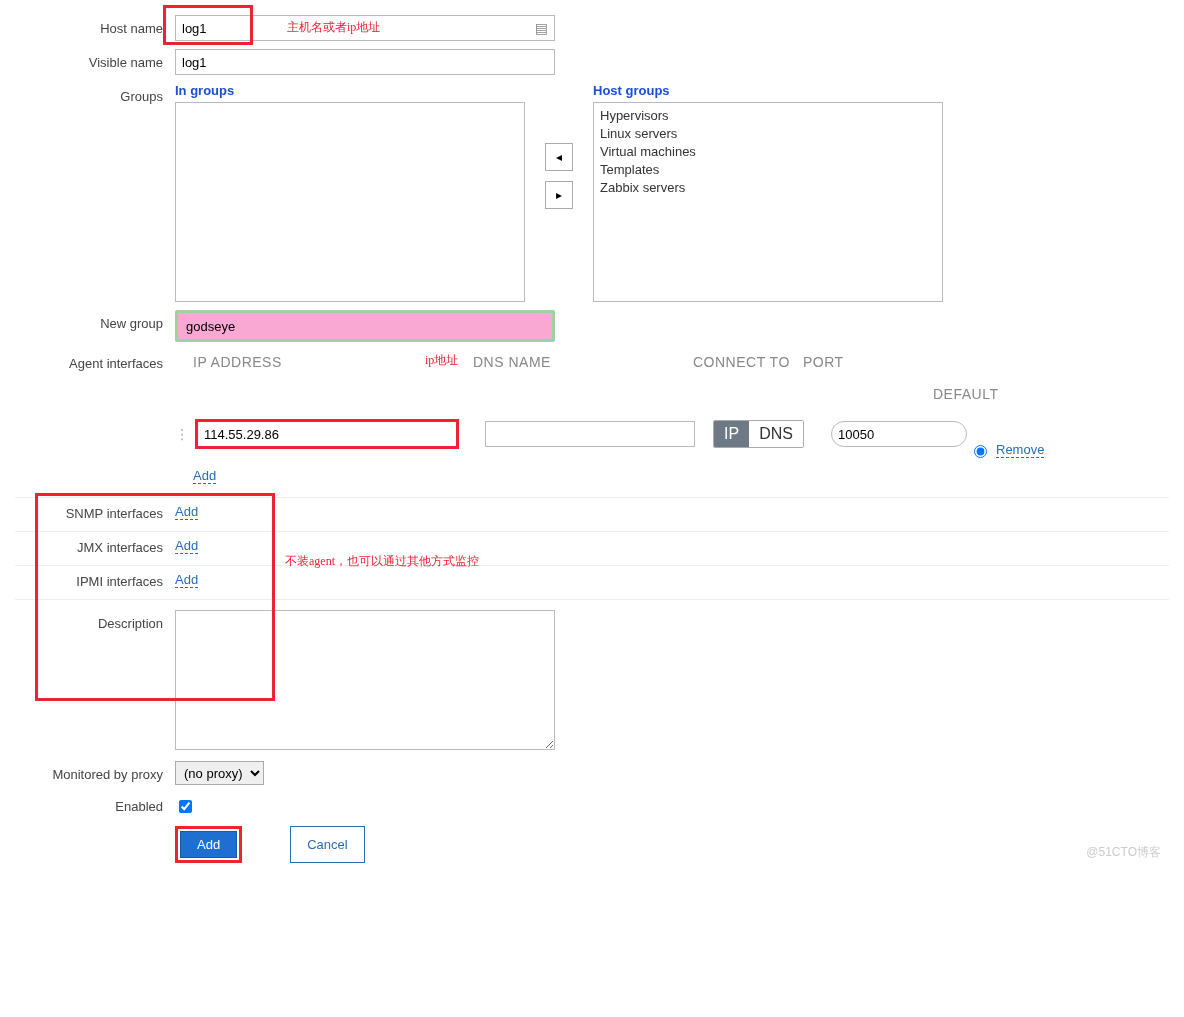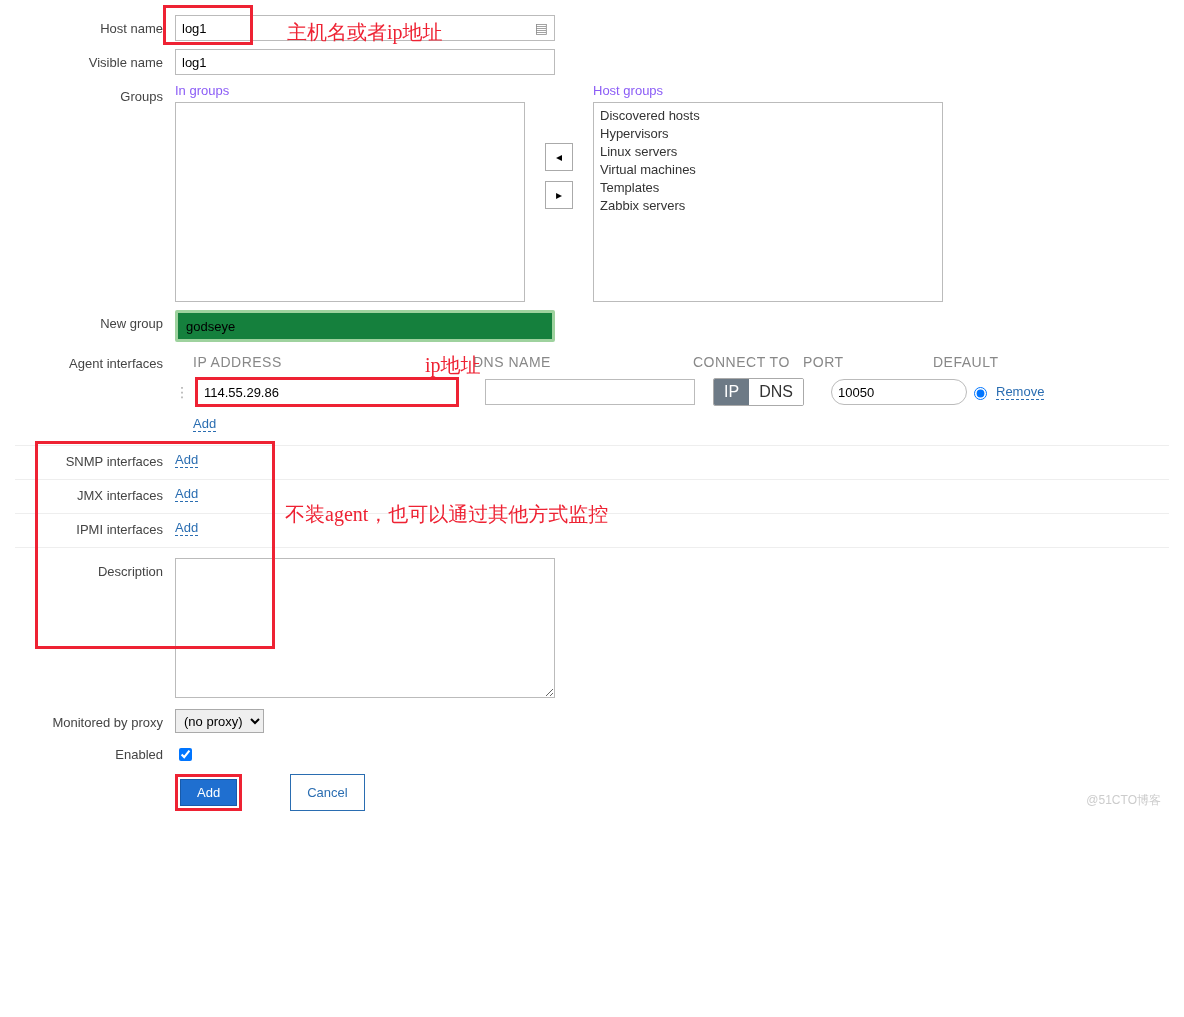--- a/index.html
+++ b/index.html
@@ -30,21 +30,21 @@
     padding:2px 6px;
     font-size:13px;
     width:380px;
   }
   .groups-wrap {
     display:flex;
     gap:20px;
     align-items:flex-start;
   }
   .groups-col { }
-  .groups-title { margin-bottom:4px; color:#8b5cf6; }
+  .groups-title { margin-bottom:4px; color:#1d4ed8;font-weight:bold; }
   .listbox {
     border:1px solid #bbb;
     width:350px;
     height:200px;
     overflow-y:scroll;
     padding:4px 6px;
     font-size:13px;
     line-height:18px;
   }
   .move-btns {
@@ -55,21 +55,21 @@
   }
   .move-btns button {
     width:28px; height:28px;
     border:1px solid #aaa;
     background:#fff;
     font-size:12px;
     cursor:pointer;
   }
   .newgroup-input {
     border:3px solid #9ed29e;
-    background:#15803d;
+    background:#f9a8d4;
     height:32px;
     padding:2px 8px;
     font-size:13px;
     width:380px;
     border-radius:2px;
   }
   .iface-table {
     width:960px;
   }
   .iface-head {
@@ -89,21 +89,21 @@
     width:14px;
     color:#aaa;
     font-size:14px;
     line-height:1;
     cursor:grab;
   }
   .col-ip { width:280px; }
   .col-dns { width:220px; }
   .col-conn { width:110px; }
   .col-port { width:130px; }
-  .col-default { width:110px; }
+  .col-default { width:110px;margin-top:32px; }
   input.cell {
     border:1px solid #bbb;
     height:26px;
     padding:2px 6px;
     font-size:13px;
   }
   .w-ip { width:260px; }
   .w-dns { width:210px; }
   .w-port { width:136px;border-radius:13px; }
   .seg {
@@ -161,21 +161,21 @@
   .hl-red { outline:3px solid #e23; outline-offset:-1px; }
   .hl-red-wrap { border:3px solid #e23; padding:2px; display:inline-block; }
   .big-red-box {
     position:absolute;
     border:3px solid #e23;
     pointer-events:none;
   }
   .anno {
     position:absolute;
     color:#e23;
-    font-size:20px;
+    font-size:12px;
     font-family: "SimSun","Songti SC",serif;
     pointer-events:none;
   }
   .page { position:relative; }
   .watermark {
     position:absolute;
     right:8px;
     bottom:2px;
     color:#ccc;
     font-size:12px;
@@ -235,21 +235,20 @@
           <div class="groups-title">In groups</div>
           <div class="listbox"></div>
         </div>
         <div class="move-btns">
           <button>◂</button>
           <button>▸</button>
         </div>
         <div class="groups-col">
           <div class="groups-title">Host groups</div>
           <div class="listbox">
-            <div>Discovered hosts</div>
             <div>Hypervisors</div>
             <div>Linux servers</div>
             <div>Virtual machines</div>
             <div>Templates</div>
             <div>Zabbix servers</div>
           </div>
         </div>
       </div>
     </div>
   </div>

